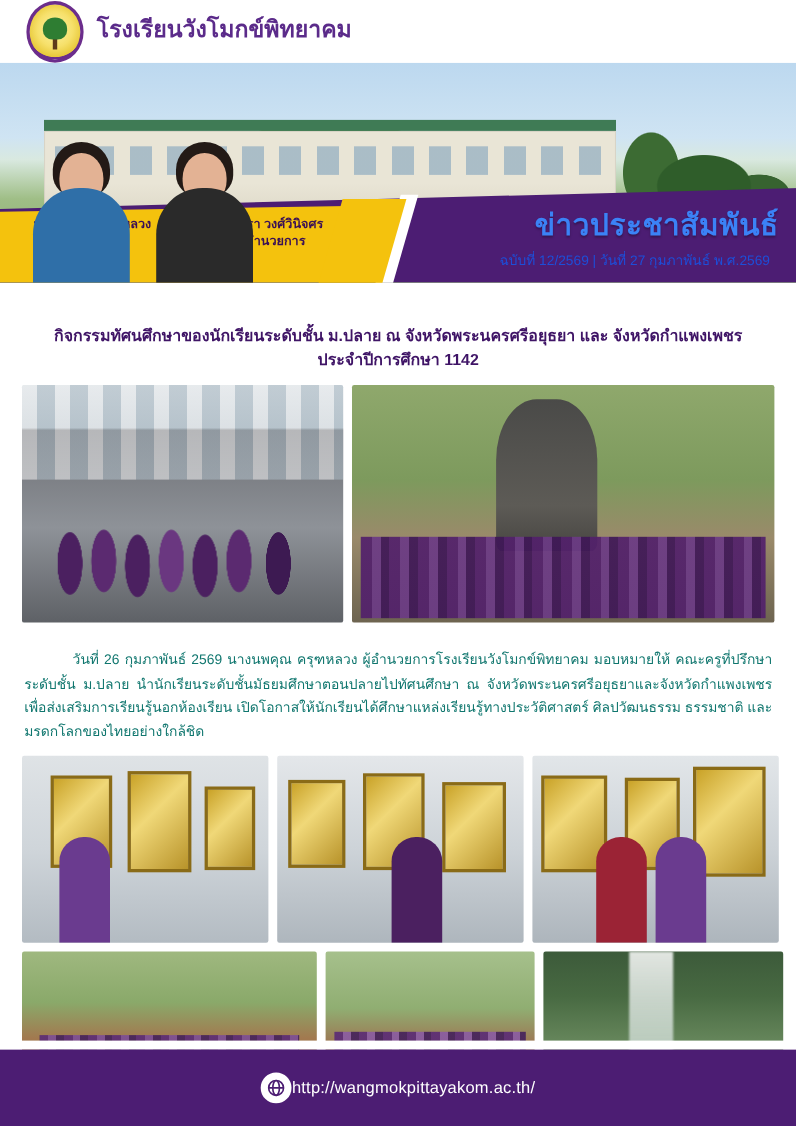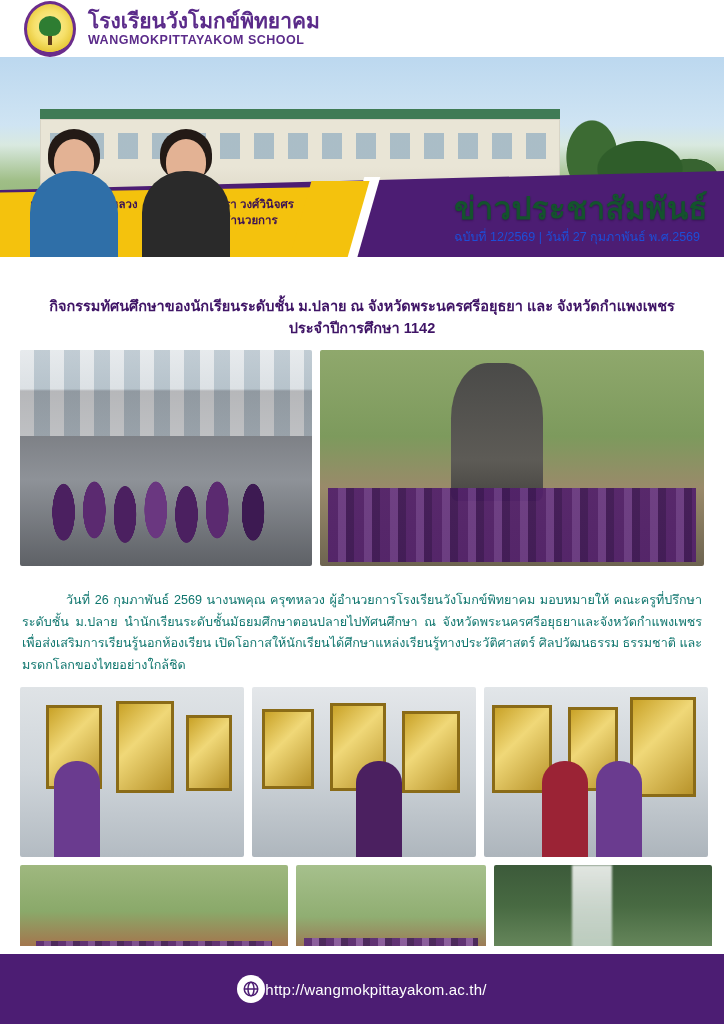--- a/index.html
+++ b/index.html
@@ -181,21 +181,21 @@
     font-size: 11.5px; font-weight: bold; color: #3a1055;
     line-height: 1.35;
   }
   .official .role {
     font-size: 11.5px; font-weight: bold; color: #3a1055;
     line-height: 1.35;
   }
   .news-title {
     position: absolute;
     right: 16px; top: 12px;
-    font-size: 31px; font-weight: bold; color: #14532d;
+    font-size: 27px; font-weight: bold; color: #3b82f6;
     letter-spacing: 0.5px;
     text-shadow: 0 1px 2px rgba(0,0,0,.3);
     z-index: 5;
   }
   .issue-line {
     position: absolute;
     right: 24px; top: 56px;
     font-size: 12.5px; color: #1d4ed8;
     z-index: 5;
   }
@@ -371,21 +371,20 @@
 <div class="page">
 
   <div class="header">
     <div class="logo">
       <div class="seal"></div>
       <div class="trunk"></div>
       <div class="tree"></div>
     </div>
     <div class="school-names">
       <div class="school-th">โรงเรียนวังโมกข์พิทยาคม</div>
-      <div class="school-en">WANGMOKPITTAYAKOM SCHOOL</div>
     </div>
   </div>
 
   <div class="hero">
     <div class="hero-bg"></div>
     <div class="hero-trees"></div>
     <div class="hero-building"></div>
     <div class="hero-ground"></div>
     <div class="hero-road"></div>
 

